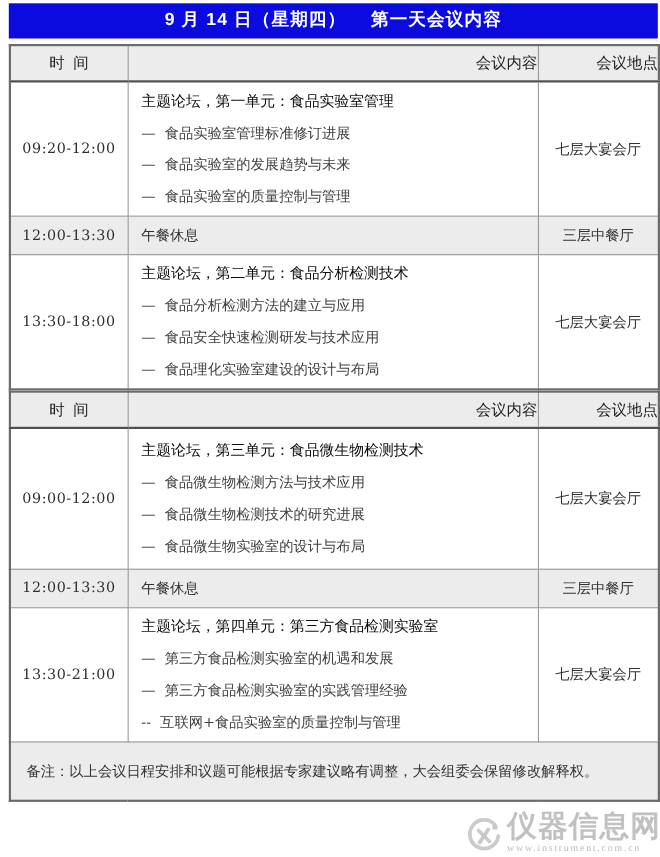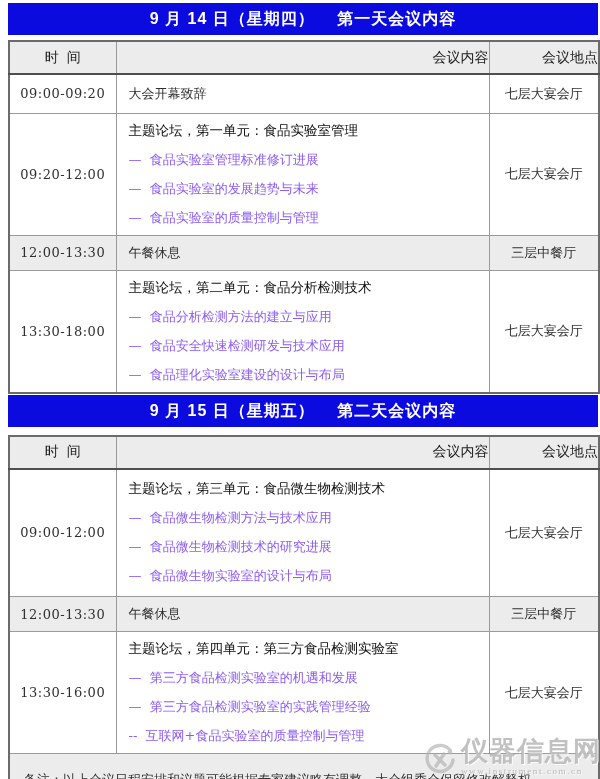--- a/index.html
+++ b/index.html
@@ -26,21 +26,21 @@
   table.sched th.th-time{text-align:center;padding-left:0;}
 
   table.sched td{border:1px solid #9a9a9a;font-size:13px;color:#2f2f2f;vertical-align:middle;}
   td.time{text-align:center;color:#333;letter-spacing:0.5px;}
   td.content{padding:8px 10px 8px 12px;}
   td.loc{text-align:center;color:#444;}
   tr.shade td{background:#ececec;margin-top:40px;}
 
   .plain{color:#2f2f2f;}
   .unit-title{font-weight:normal;color:#0d0d0d;font-size:13.5px;}
-  .bullet{margin-top:11px;color:#8b5cf6;white-space:pre-wrap;}
+  .bullet{margin-top:11px;color:#404040;white-space:pre-wrap;}
 
   tr.h-a{height:39px;} tr.h-b{height:116px;} tr.h-c{height:35px;} tr.h-d{height:117px;}
   tr.h-e{height:128px;} tr.h-f{height:34px;} tr.h-g{height:106px;}
   tr.foot td{background:#ececec;height:40px;padding:6px 8px 6px 14px;color:#333;}
 
   .watermark{position:absolute;left:423px;top:737px;display:flex;align-items:flex-start;
              pointer-events:none;}
   .wm-logo{display:block;margin-top:6px;opacity:0.75;}
   .wm-col{margin-left:4px;display:flex;flex-direction:column;}
   .wm-name{font-family:"Liberation Sans","DejaVu Sans",sans-serif;font-weight:bold;font-size:27px;
@@ -62,27 +62,20 @@
           <col class="c-time">
           <col class="c-content">
           <col class="c-loc">
         </colgroup>
       <tbody>
         <tr>
           <th class="th-time">时  间</th>
           <th>会议内容</th>
           <th>会议地点</th>
         </tr>
-        <tr class="h-a">
-          <td class="time">09:00-09:20</td>
-          <td class="content">
-            <div class="plain">大会开幕致辞</div>
-          </td>
-          <td class="loc">七层大宴会厅</td>
-        </tr>
         <tr class="h-b">
           <td class="time">09:20-12:00</td>
           <td class="content">
             <div class="unit-title">主题论坛，第一单元：食品实验室管理</div>
             <div class="bullet">—  食品实验室管理标准修订进展</div>
             <div class="bullet">—  食品实验室的发展趋势与未来</div>
             <div class="bullet">—  食品实验室的质量控制与管理</div>
           </td>
           <td class="loc">七层大宴会厅</td>
         </tr>
@@ -99,21 +92,20 @@
             <div class="unit-title">主题论坛，第二单元：食品分析检测技术</div>
             <div class="bullet">—  食品分析检测方法的建立与应用</div>
             <div class="bullet">—  食品安全快速检测研发与技术应用</div>
             <div class="bullet">—  食品理化实验室建设的设计与布局</div>
           </td>
           <td class="loc">七层大宴会厅</td>
         </tr>
       </tbody>
     </table>
 
-    <div class="banner banner-2">9 月 15 日（星期五）　 第二天会议内容</div>
 
     <table class="sched">
       <colgroup>
           <col class="c-time">
           <col class="c-content">
           <col class="c-loc">
         </colgroup>
       <tbody>
         <tr>
           <th class="th-time">时  间</th>
@@ -131,21 +123,21 @@
           <td class="loc">七层大宴会厅</td>
         </tr>
         <tr class="h-f shade">
           <td class="time">12:00-13:30</td>
           <td class="content">
             <div class="plain">午餐休息</div>
           </td>
           <td class="loc">三层中餐厅</td>
         </tr>
         <tr class="h-g">
-          <td class="time">13:30-16:00</td>
+          <td class="time">13:30-21:00</td>
           <td class="content">
             <div class="unit-title">主题论坛，第四单元：第三方食品检测实验室</div>
             <div class="bullet">—  第三方食品检测实验室的机遇和发展</div>
             <div class="bullet">—  第三方食品检测实验室的实践管理经验</div>
             <div class="bullet">--  互联网+食品实验室的质量控制与管理</div>
           </td>
           <td class="loc">七层大宴会厅</td>
         </tr>
         <tr class="foot">
           <td colspan="3">备注：以上会议日程安排和议题可能根据专家建议略有调整，大会组委会保留修改解释权。</td>

